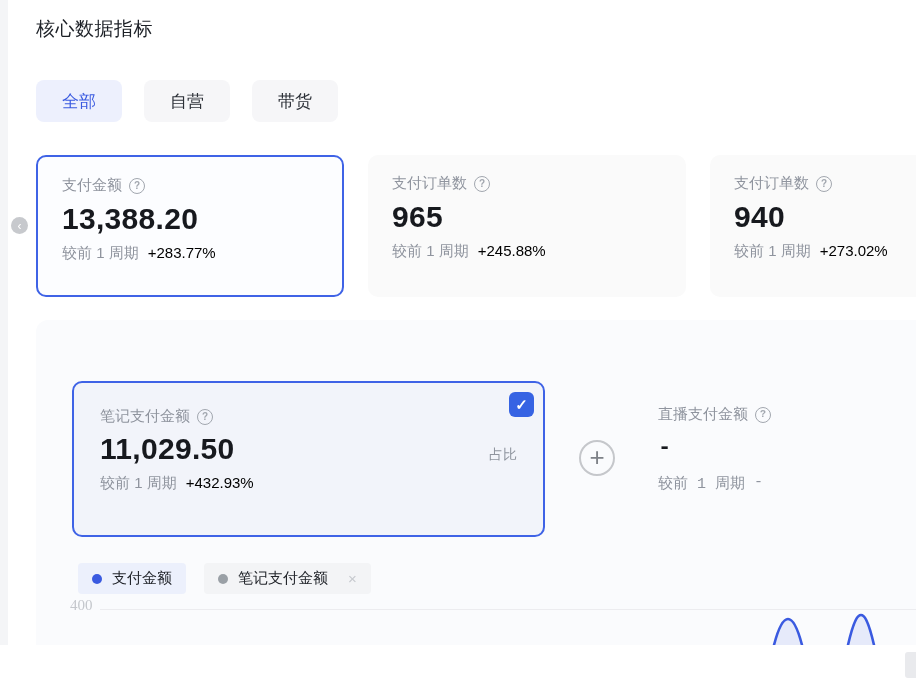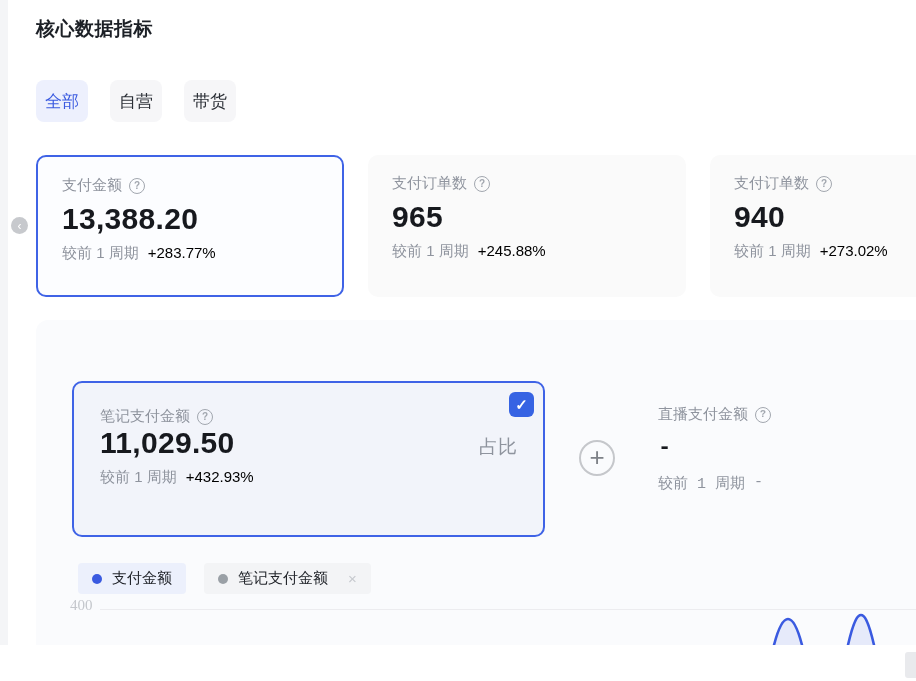--- a/index.html
+++ b/index.html
@@ -2,24 +2,24 @@
 <html><head>
 <meta charset="utf-8">
 <style>
   * { margin:0; padding:0; box-sizing:border-box; }
   html,body { background:#fff; }
   body { font-family:"Liberation Sans", sans-serif; }
   .stage { position:relative; width:916px; height:681px; background:#fff; overflow:hidden; }
 
   .left-gutter { position:absolute; left:0; top:0; width:8px; height:645px; background:#f4f5f7; }
 
-  .page-title { position:absolute; left:36px; top:16px; font-size:19px; font-weight:700; color:#1c2026; letter-spacing:.5px; }
+  .page-title { position:absolute; left:36px; top:16px; font-size:19px; font-weight:400; color:#1c2026; letter-spacing:.5px; }
 
   .tabs { position:absolute; left:36px; top:80px; display:flex; gap:22px; }
-  .tab { display:inline-flex; align-items:center; justify-content:center; height:42px; padding:0 9px;
+  .tab { display:inline-flex; align-items:center; justify-content:center; height:42px; padding:0 26px;
          border-radius:8px; font-size:17px; cursor:pointer; background:#f6f6f8; color:#2b2f36; }
   .tab.active { background:#edf0fd; color:#3a5ae0; }
 
   .cards-row { position:absolute; left:0; top:155px; width:916px; height:142px; }
   .metric-card { position:absolute; top:0; height:142px; border-radius:10px; padding:19px 24px; background:#fafafa; }
   .metric-card.primary { left:36px; width:308px; background:#fcfdff; border:2px solid #3f63e6; }
   .metric-card.c2 { left:368px; width:318px; }
   .metric-card.c3 { left:710px; width:260px; }
 
   .m-label { display:flex; align-items:center; gap:7px; font-size:15px; color:#8f949e; }
@@ -30,23 +30,23 @@
   .delta { color:#000000; }
 
   .carousel-prev { position:absolute; left:11px; top:217px; width:17px; height:17px; border-radius:50%;
                    background:#c7c9cd; color:#fff; display:flex; align-items:center; justify-content:center;
                    font-size:12px; line-height:1; cursor:pointer; }
 
   .panel { position:absolute; left:36px; top:320px; width:880px; height:325px; background:#fafbfd; border-radius:12px 0 0 0; }
 
   .note-card { position:absolute; left:36px; top:61px; width:473px; height:156px; background:#f2f4fa;
                border:2px solid #3f63e6; border-radius:10px; padding:24px 26px; }
-  .note-card .m-value-row { display:flex; justify-content:space-between; align-items:baseline; }
+  .note-card .m-value-row { display:flex; justify-content:space-between; align-items:baseline; margin-top:6px; }
   .ratio { display:flex; align-items:baseline; gap:4px; }
-  .ratio-label { font-size:19px; color:#8f949e; }
+  .ratio-label { font-size:14px; color:#8f949e; }
   .ratio-value { font-size:34px; font-weight:700; color:#3a5ae0; letter-spacing:.3px; }
   .checkbox { position:absolute; top:9px; right:9px; width:25px; height:25px; border-radius:6px; background:#3663e3;
               display:flex; align-items:center; justify-content:center; color:#fff; font-size:15px; font-weight:700; cursor:pointer; }
 
   .add-metric-btn { position:absolute; left:543px; top:120px; width:36px; height:36px; border-radius:50%;
                     border:2px solid #c5c7cb; color:#808archive389; background:transparent; display:flex; align-items:center;
                     justify-content:center; cursor:pointer; }
   .add-metric-btn span { font-size:26px; line-height:1; color:#7e8288; font-weight:400; margin-top:-2px; }
 
   .live-block { position:absolute; left:622px; top:85px;font-family:Liberation Mono, monospace; }

